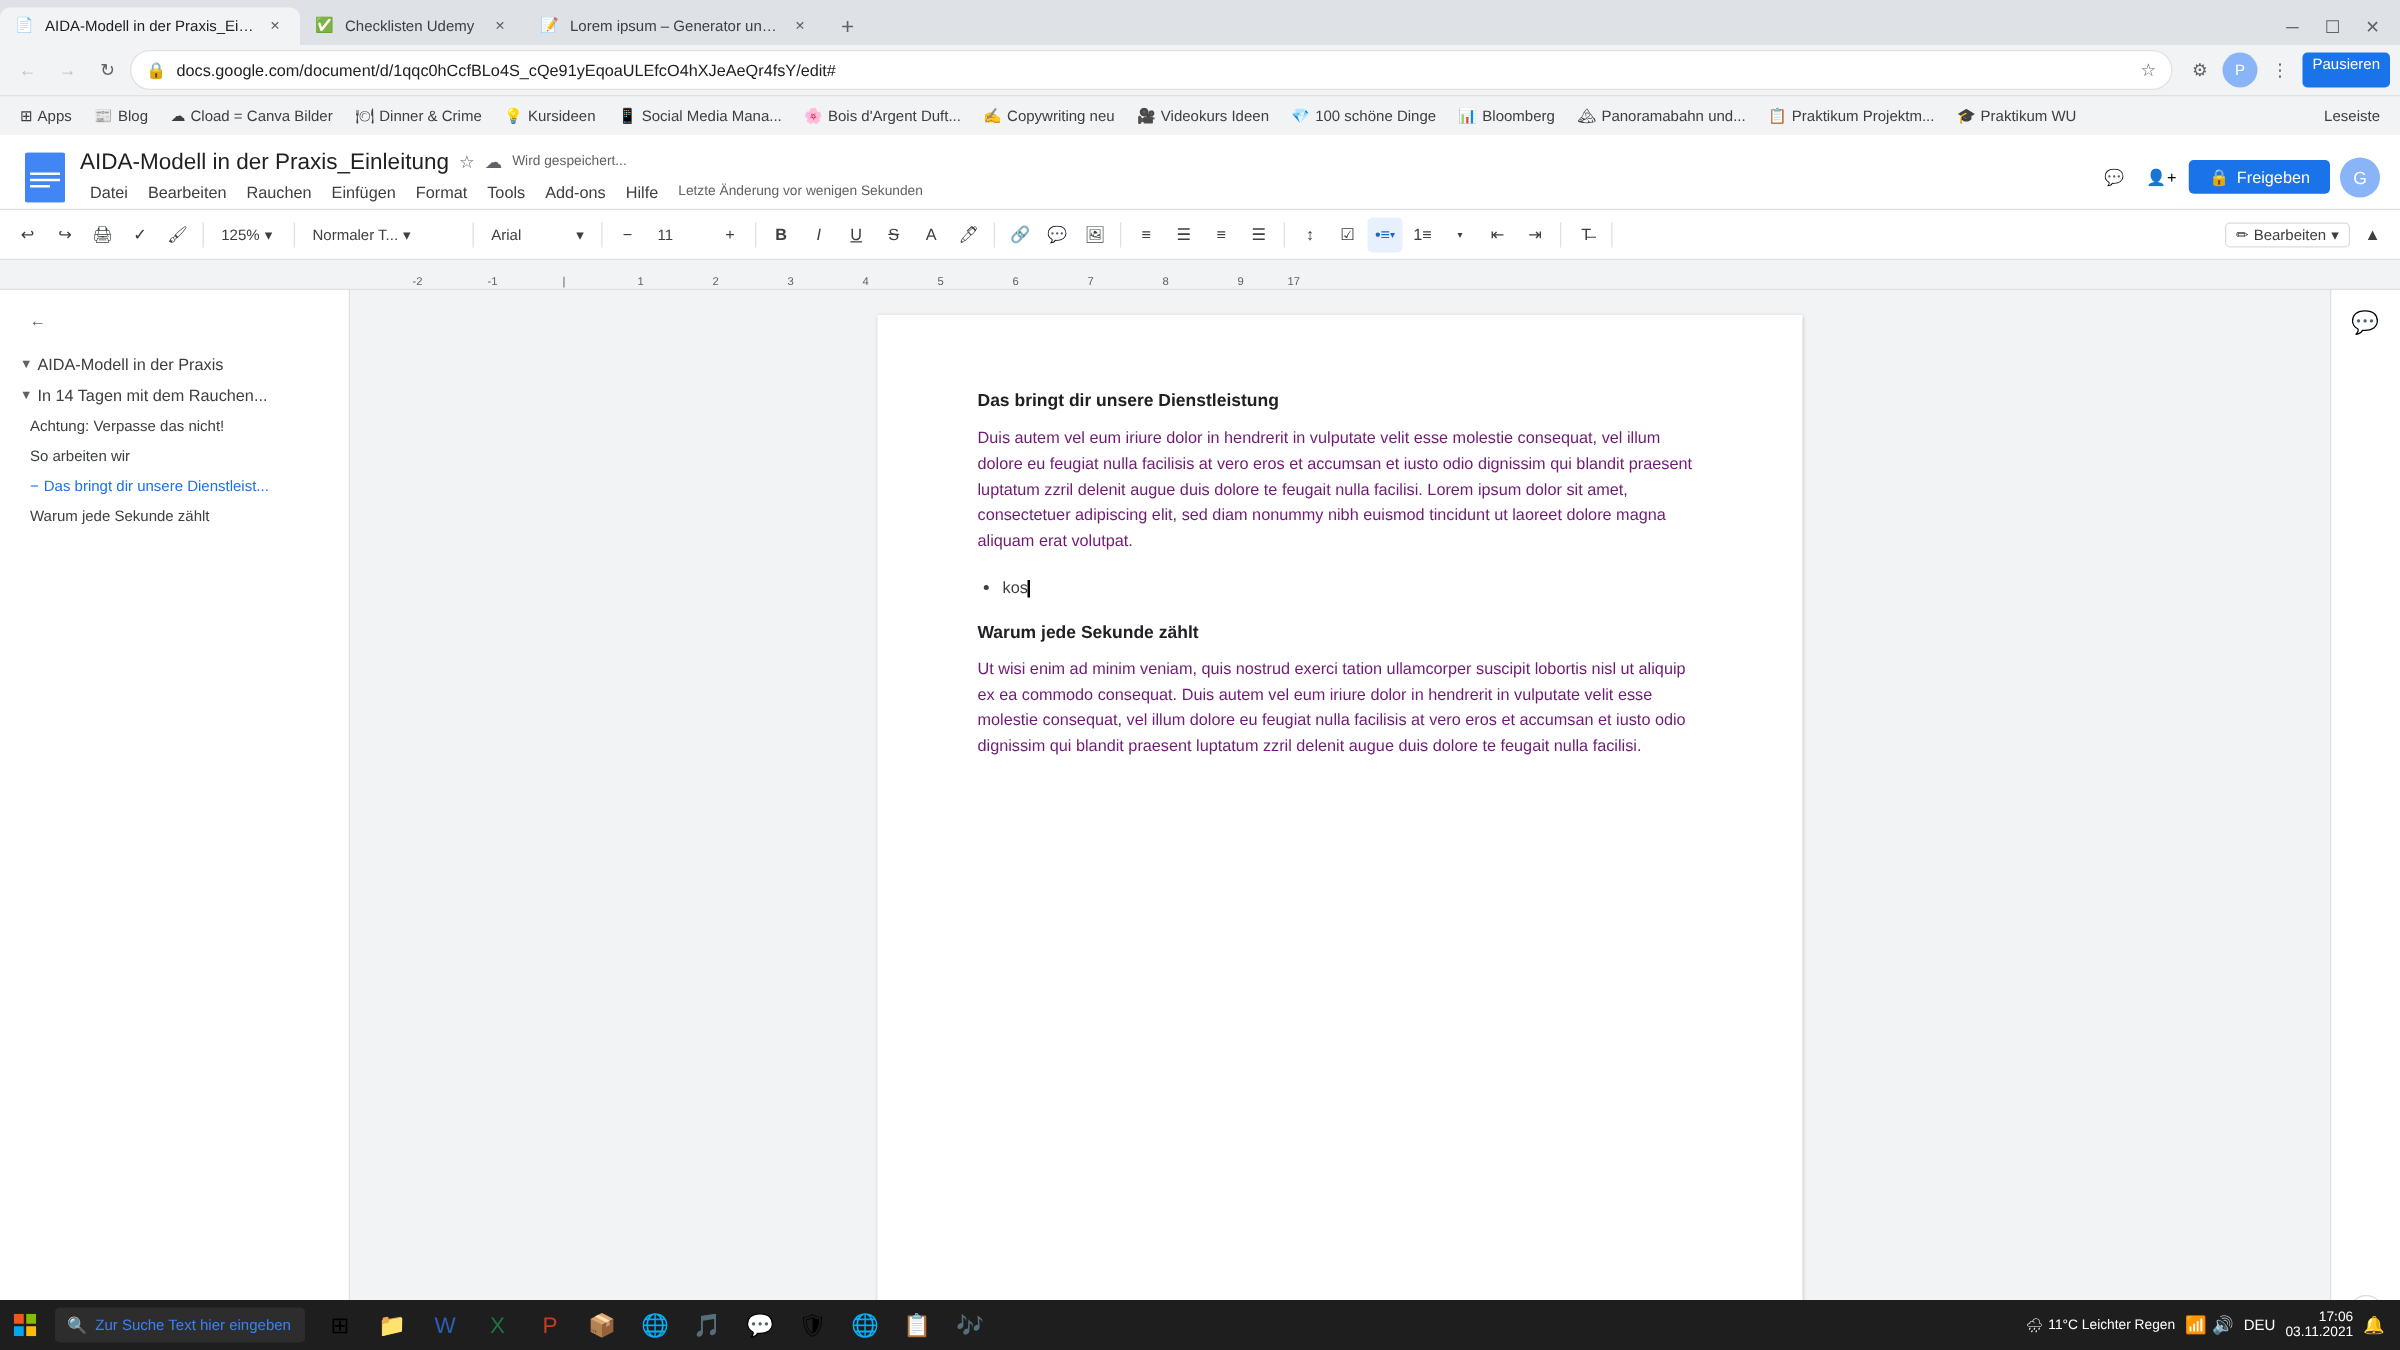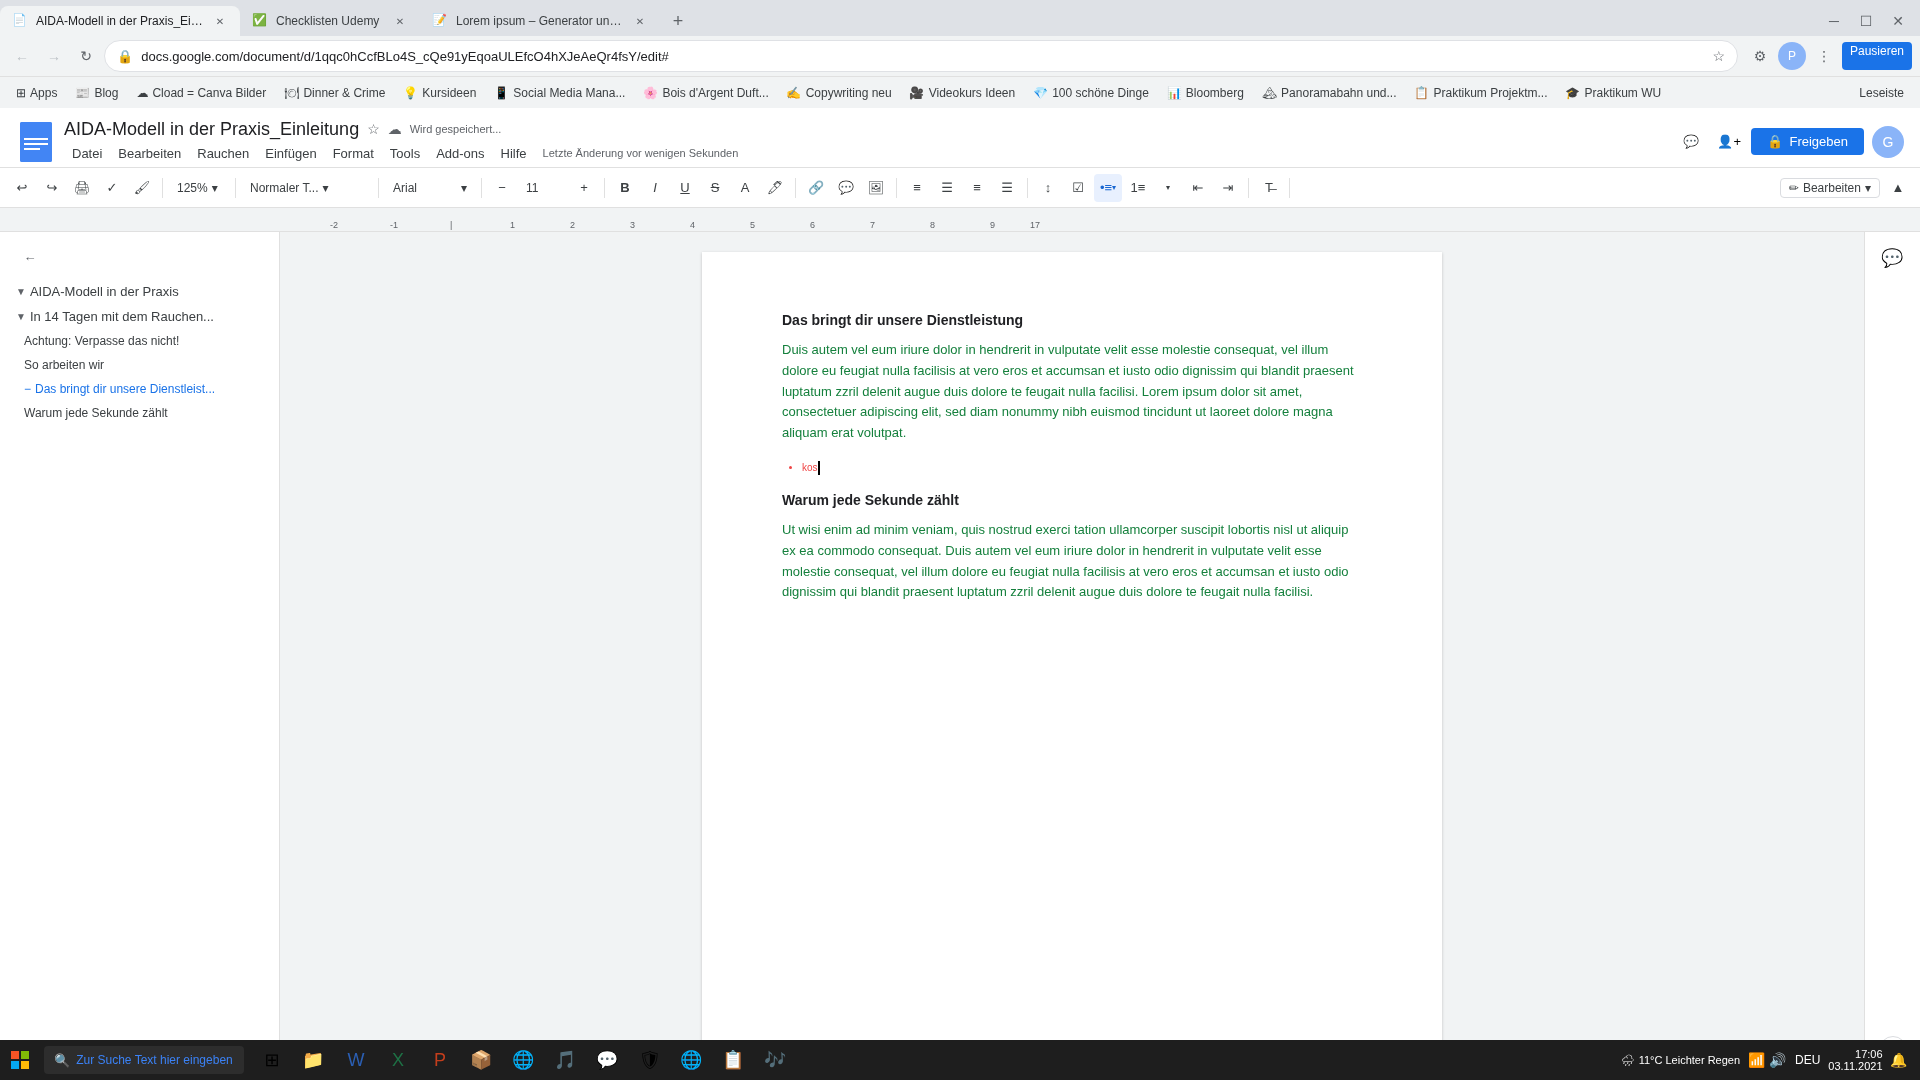--- a/index.html
+++ b/index.html
@@ -260,31 +260,31 @@
 
     .doc-section-title {
       font-size: 14px;
       font-weight: 700;
       color: #202124;
       margin-bottom: 12px;
     }
     .doc-paragraph {
       font-size: 13px;
       line-height: 1.6;
-      color: #15803d;
+      color: #701a75;
       margin-bottom: 16px;
     }
     .doc-bullet-list {
       margin: 0 0 16px 20px;
       list-style: disc;
     }
     .doc-bullet-list li {
-      font-size: 10px;
+      font-size: 13px;
       line-height: 1.6;
-      color: #ef4444;
+      color: #404040;
     }
     .cursor { display: inline-block; width: 2px; height: 14px; background: #000; vertical-align: middle; }
 
     
     .right-panel {
       width: 56px;
       background: #fff;
       border-left: 1px solid #e0e0e0;
       display: flex;
       flex-direction: column;

